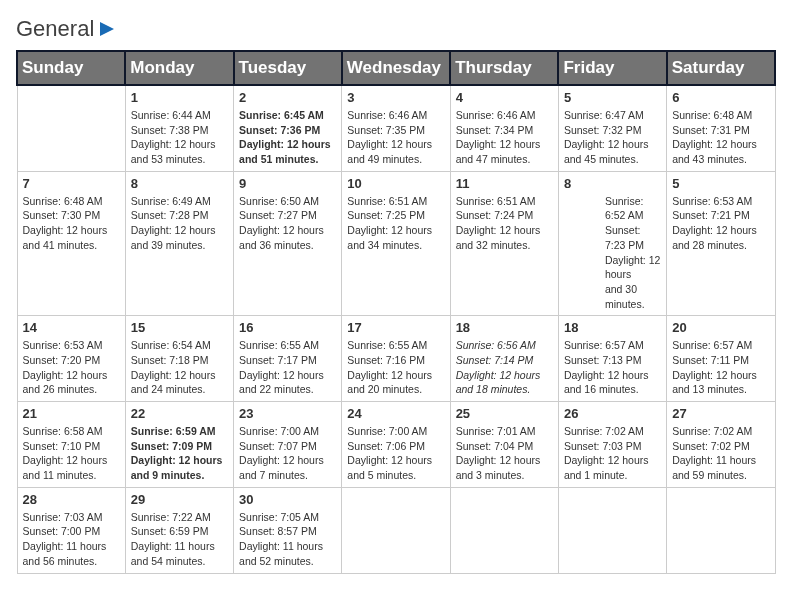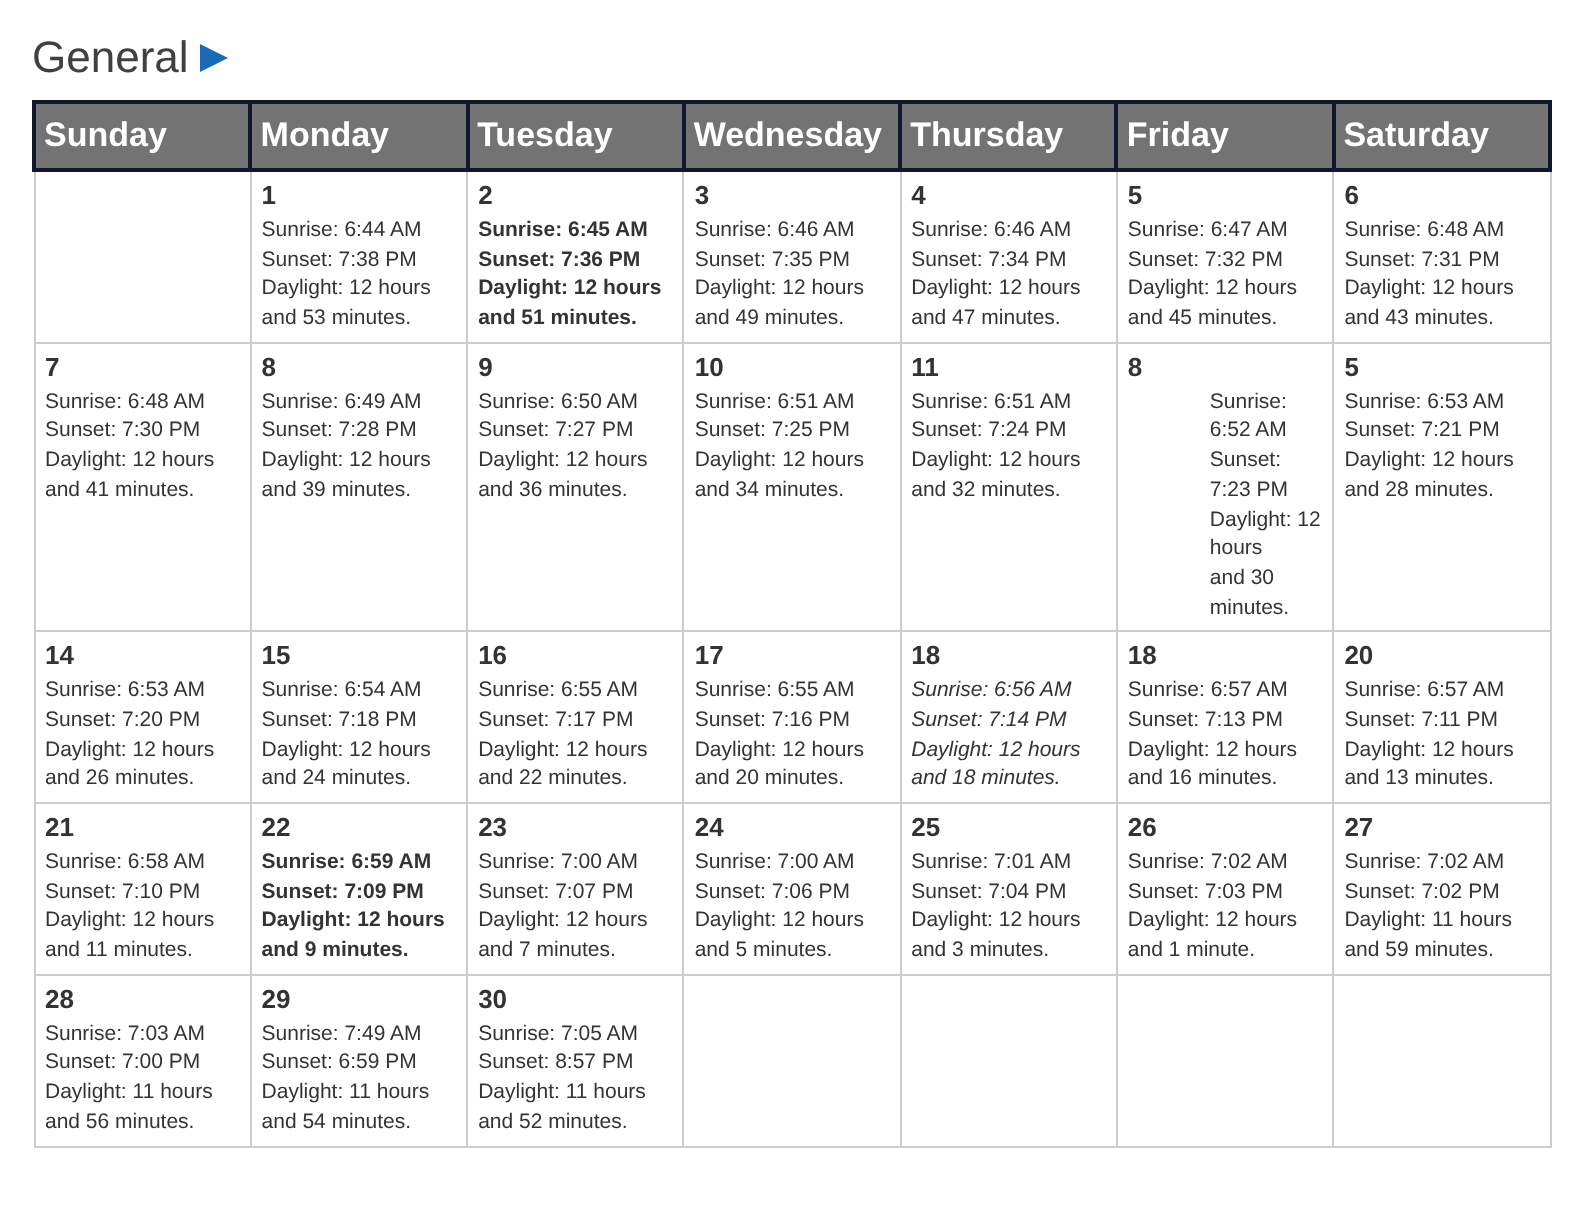--- a/index.html
+++ b/index.html
@@ -305,21 +305,21 @@
       <tr>
         <td>
           <span class="day-num">28</span>
           <div class="cell-content" style="white-space: pre-line;">Sunrise: 7:03 AM
 Sunset: 7:00 PM
 Daylight: 11 hours
 and 56 minutes.</div>
         </td>
         <td>
           <span class="day-num">29</span>
-          <div class="cell-content" style="white-space: pre-line;">Sunrise: 7:49 AM
+          <div class="cell-content" style="white-space: pre-line;">Sunrise: 7:22 AM
 Sunset: 6:59 PM
 Daylight: 11 hours
 and 54 minutes.</div>
         </td>
         <td>
           <span class="day-num">30</span>
           <div class="cell-content" style="white-space: pre-line;">Sunrise: 7:05 AM
 Sunset: 8:57 PM
 Daylight: 11 hours
 and 52 minutes.</div>

